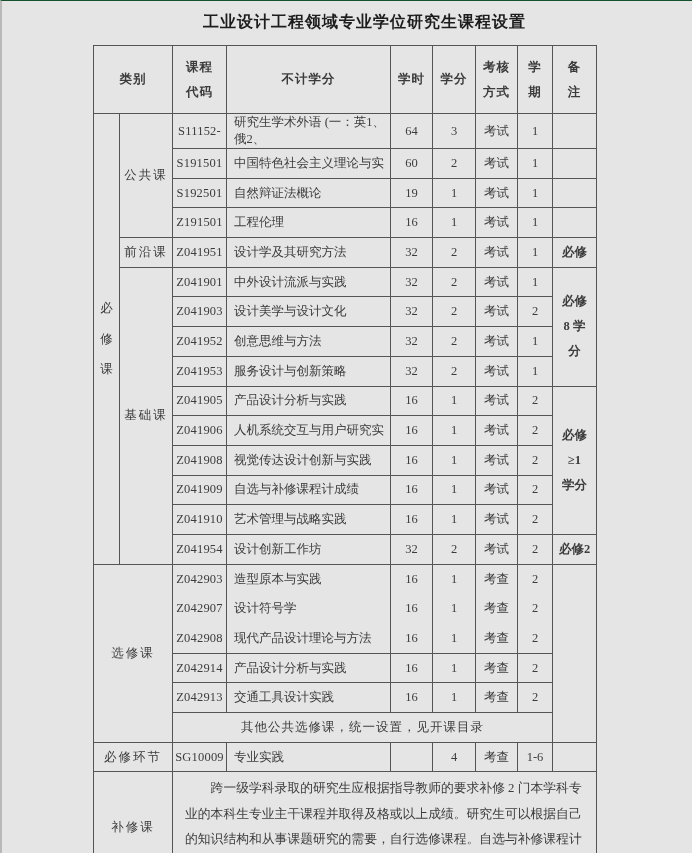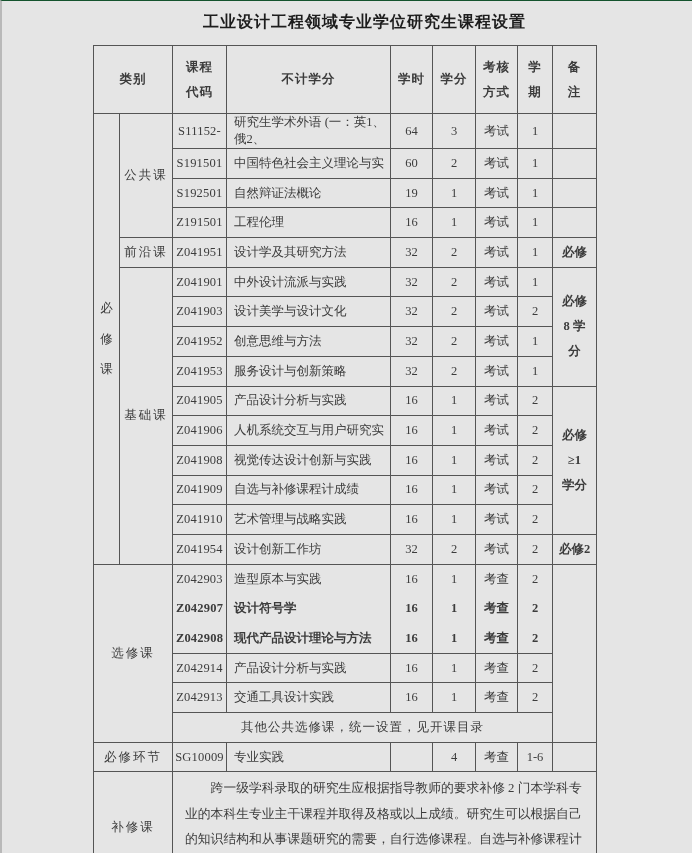--- a/index.html
+++ b/index.html
@@ -48,21 +48,21 @@
   tr.r{height:29.7px;}
   tr.supp{height:82px;}
   .prewrap{white-space:pre-line;}
   th.h{line-height:1.95;letter-spacing:1px;font-weight:700;}
   td.name{text-align:left;padding-left:7px;padding-right:3px;}
   td.code{letter-spacing:0.2px;}
   td.vertical{line-height:2.45;padding:0 5px;}
   td.group{letter-spacing:2px;}
   td.note{line-height:2.0;white-space:pre-line;font-weight:bold;}
   td.nob{border-bottom-style:hidden;}
-  td.not{border-top-style:hidden;font-weight:bold;}
+  td.not{border-top-style:hidden;}
   td.para{
     text-align:left;
     padding:4px 10px 4px 12px;
     line-height:1.98;
     font-size:12.8px;
   }
   td.para div{text-indent:2em;}
   td.other{letter-spacing:1px;}
 </style>
 </head>

